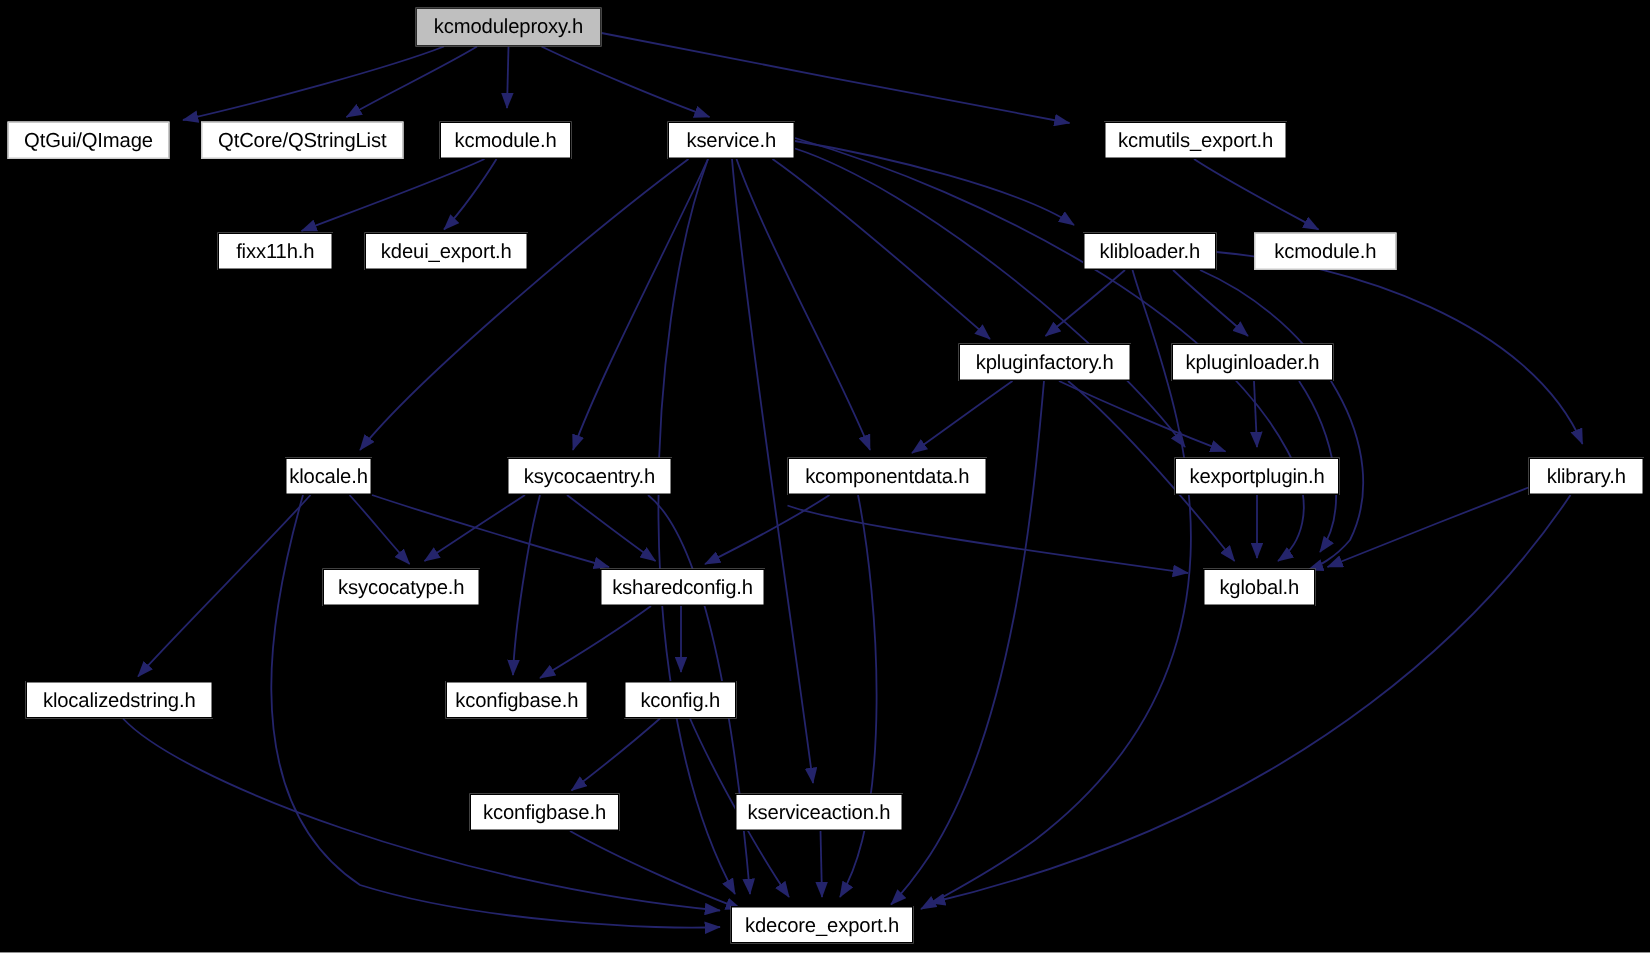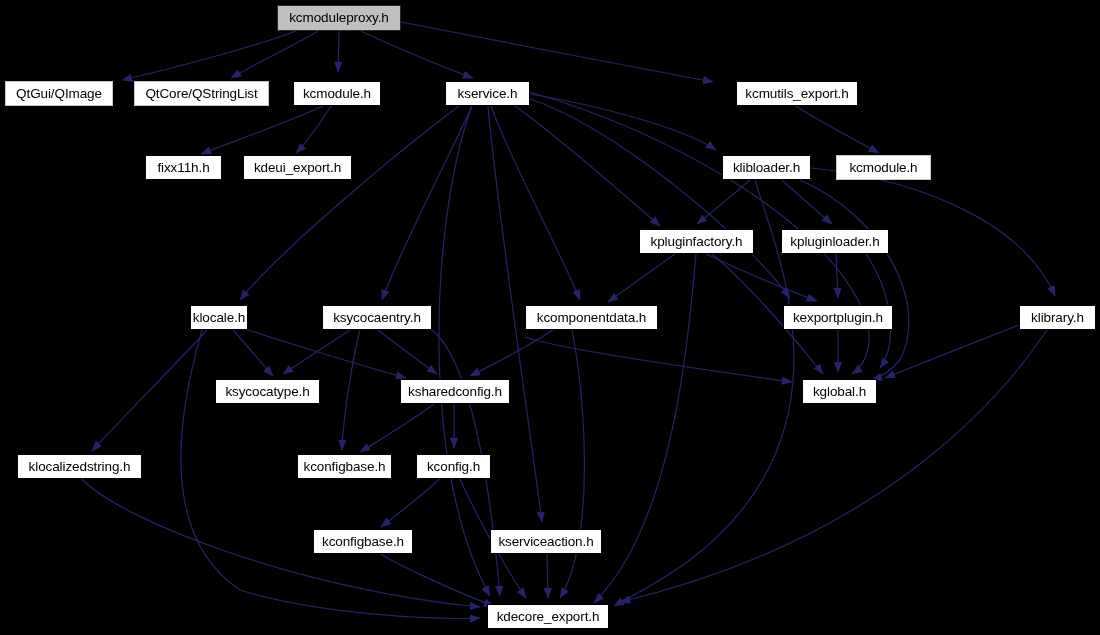--- a/index.html
+++ b/index.html
@@ -148,21 +148,21 @@
       </div>
       <div class="gnode" style="left: 639px; top: 229px; width: 115px; height: 25px;">
         <span class="nlabel">kpluginfactory.h</span>
       </div>
       <div class="gnode" style="left: 781px; top: 229px; width: 108px; height: 25px;">
         <span class="nlabel">kpluginloader.h</span>
       </div>
       <div class="gnode" style="left: 190px; top: 305px; width: 58px; height: 25px;">
         <span class="nlabel">klocale.h</span>
       </div>
-      <div class="gnode" style="left: 322px; top: 305px; width: 110px; height: 25px;">
+      <div class="gnode" style="left: 338px; top: 305px; width: 110px; height: 25px;">
         <span class="nlabel">ksycocaentry.h</span>
       </div>
       <div class="gnode" style="left: 525px; top: 305px; width: 133px; height: 25px;">
         <span class="nlabel">kcomponentdata.h</span>
       </div>
       <div class="gnode" style="left: 783px; top: 305px; width: 110px; height: 25px;">
         <span class="nlabel">kexportplugin.h</span>
       </div>
       <div class="gnode" style="left: 1019px; top: 305px; width: 77px; height: 25px;">
         <span class="nlabel">klibrary.h</span>

